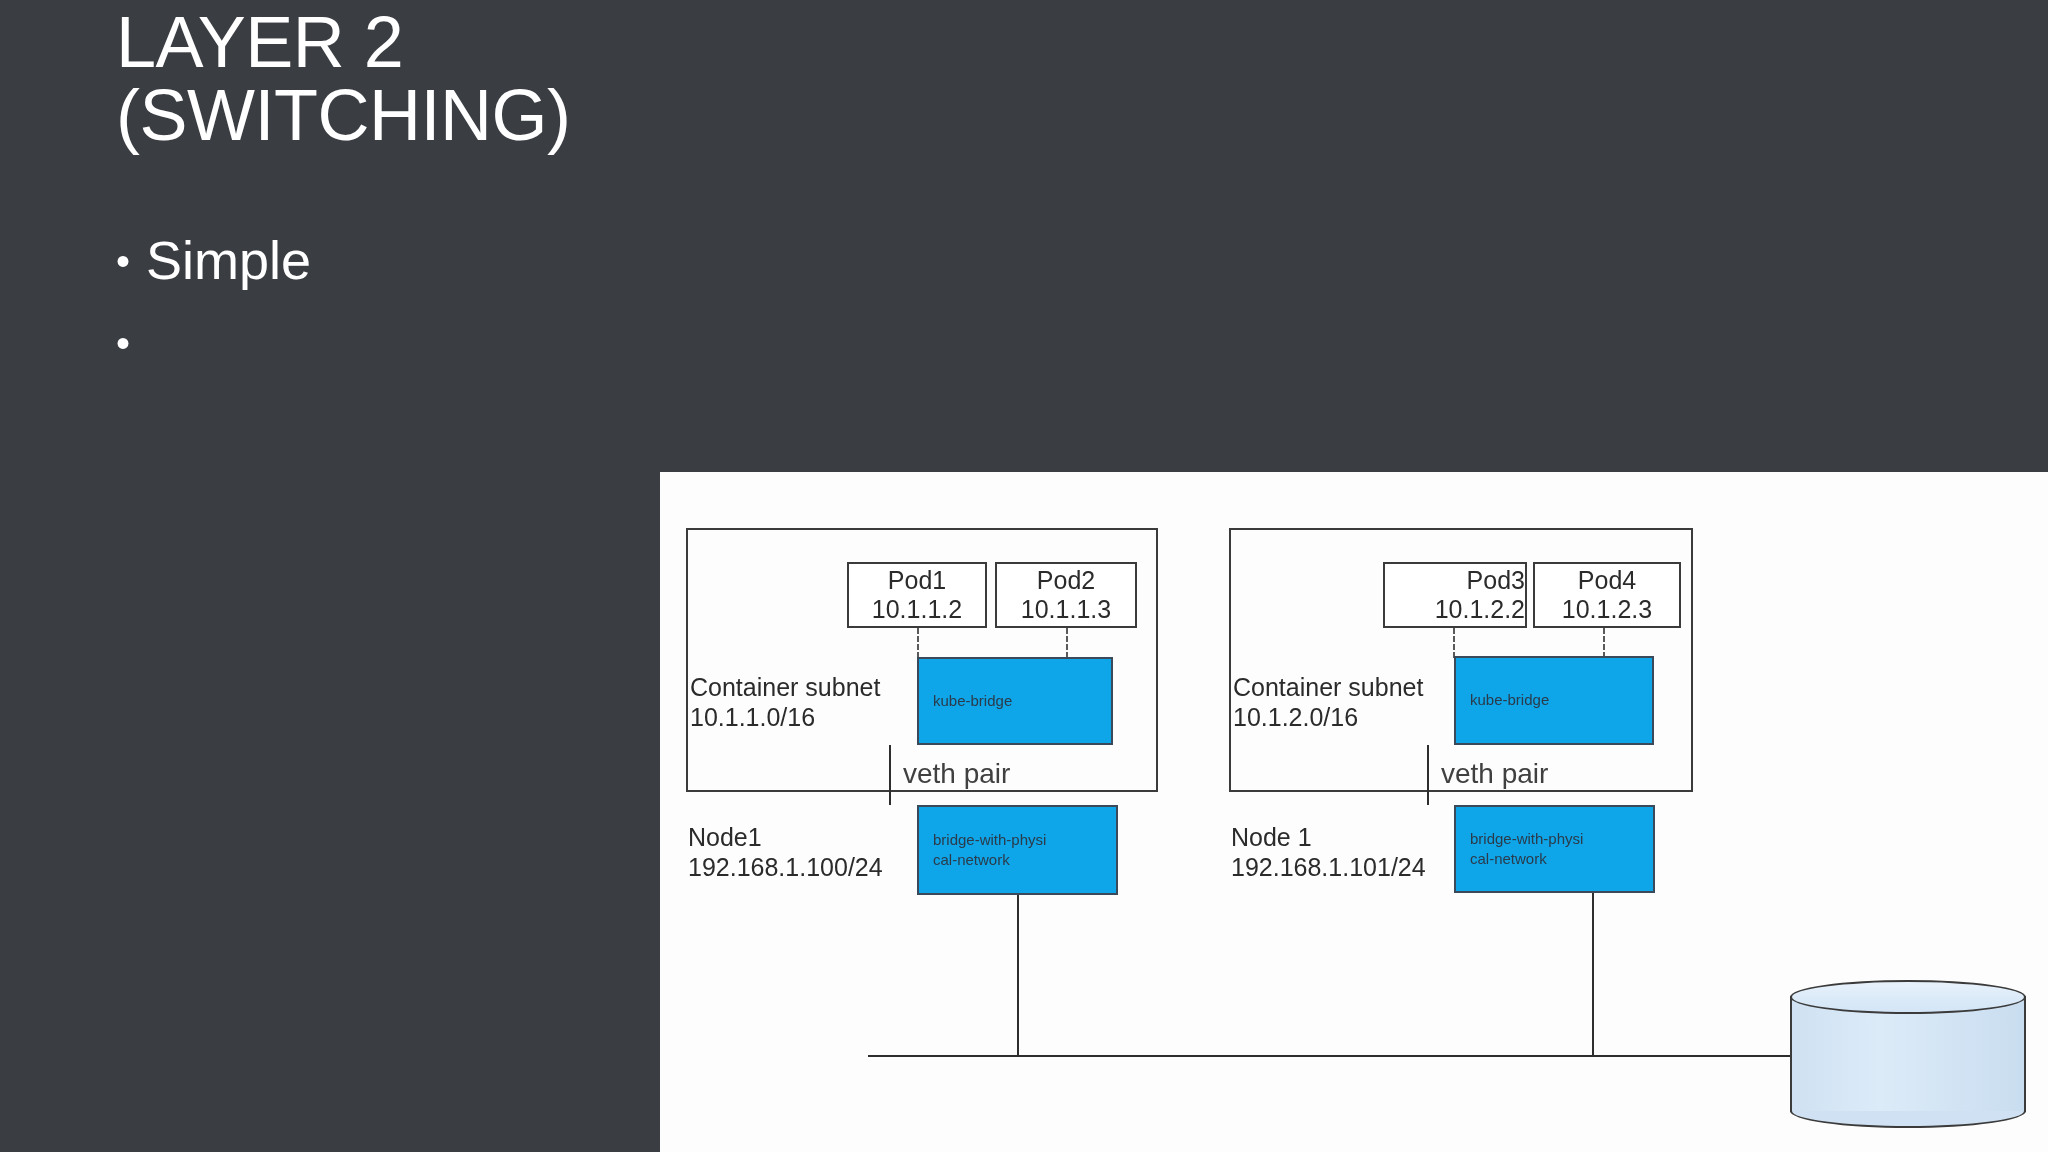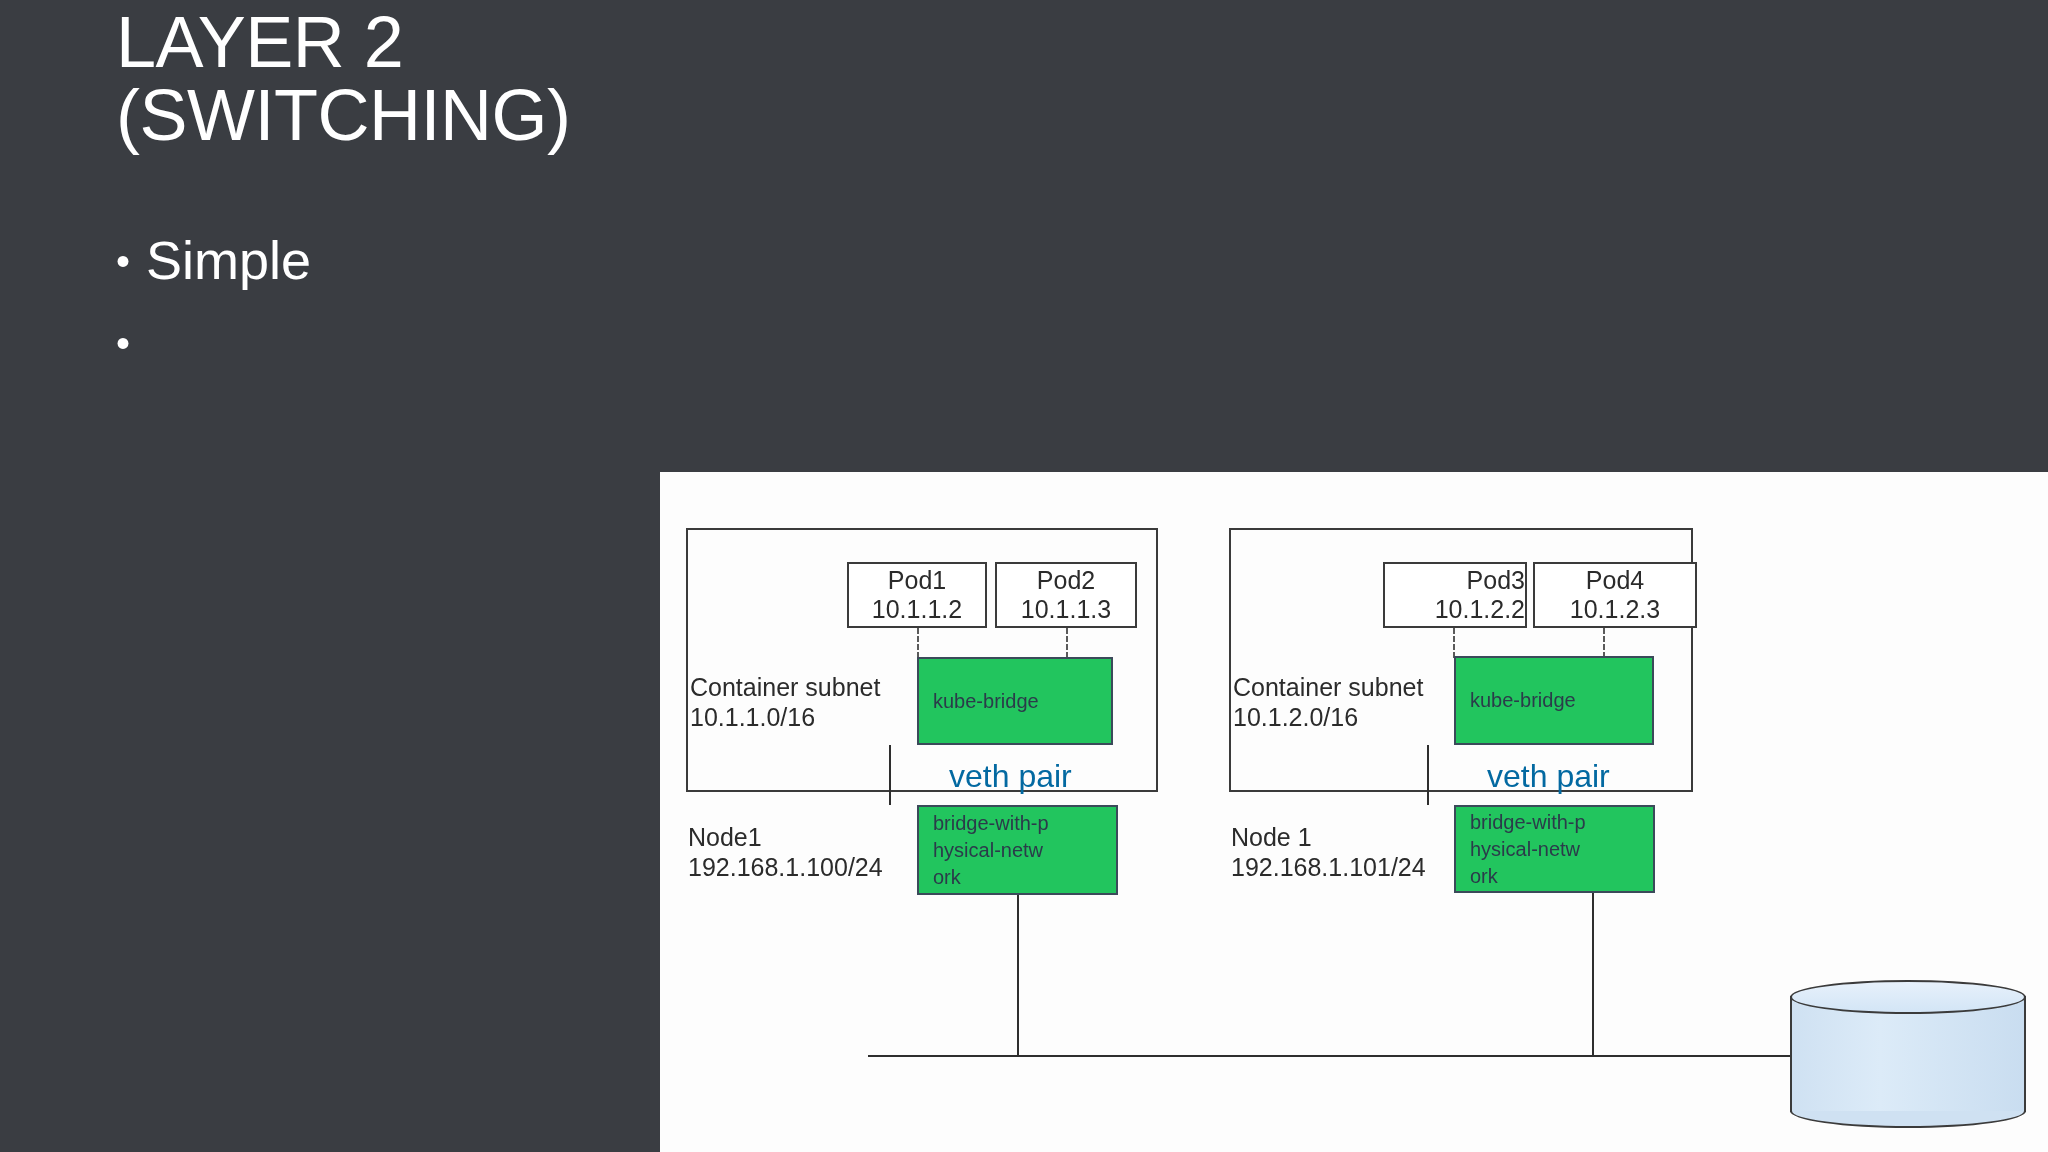--- a/index.html
+++ b/index.html
@@ -78,44 +78,43 @@
     flex-direction: column;
     align-items: center;
     justify-content: center;
     color: #2b2b2b;
     font-size: 25px;
     line-height: 1.18;
   }
   .bridge-box {
     position: absolute;
     border: 2px solid #3b4a5a;
-    background: #22c55e;
+    background: #0ea5e9;
     box-sizing: border-box;
     display: flex;
     align-items: center;
     color: #2b3b4a;
-    font-size: 20px;
+    font-size: 15px;
     line-height: 1.35;
     padding-left: 14px;
     padding-right: 6px;
   }
   .bridge-box.two-line { align-items: center; }
   .side-label {
     position: absolute;
     color: #2b2b2b;
     font-size: 25px;
     line-height: 1.2;
     white-space: nowrap;
   }
   .veth-label {
     position: absolute;
-    color: #0369a1;
-    font-size: 32px;
+    color: #404040;
+    font-size: 28px;
     white-space: nowrap;
-    margin-left: 46px;
   }
   .vline {
     position: absolute;
     width: 2px;
     background: #2e2e2e;
   }
   .vline.dashed {
     width: 0;
     background: none;
     border-left: 2px dashed #5a5a5a;
@@ -228,21 +227,21 @@
 
     <div class="vline" style="left:357px; top:423px; height:162px;"></div>
 
     <div class="node-box" style="left:569px; top:56px; width:464px; height:264px;"></div>
 
     <div class="pod-box" style="left:723px; top:90px; width:144px; height:66px;align-items:flex-end;">
       <span>Pod3</span>
       <span>10.1.2.2</span>
     </div>
 
-    <div class="pod-box" style="left:873px; top:90px; width:164px; height:66px;">
+    <div class="pod-box" style="left:873px; top:90px; width:148px; height:66px;">
       <span>Pod4</span>
       <span>10.1.2.3</span>
     </div>
 
     <div class="vline dashed" style="left:793px; top:156px; height:30px;"></div>
     <div class="vline dashed" style="left:943px; top:156px; height:30px;"></div>
 
     <div class="bridge-box" style="left:794px; top:184px; width:200px; height:89px;">
       <span>kube-bridge</span>
     </div>

